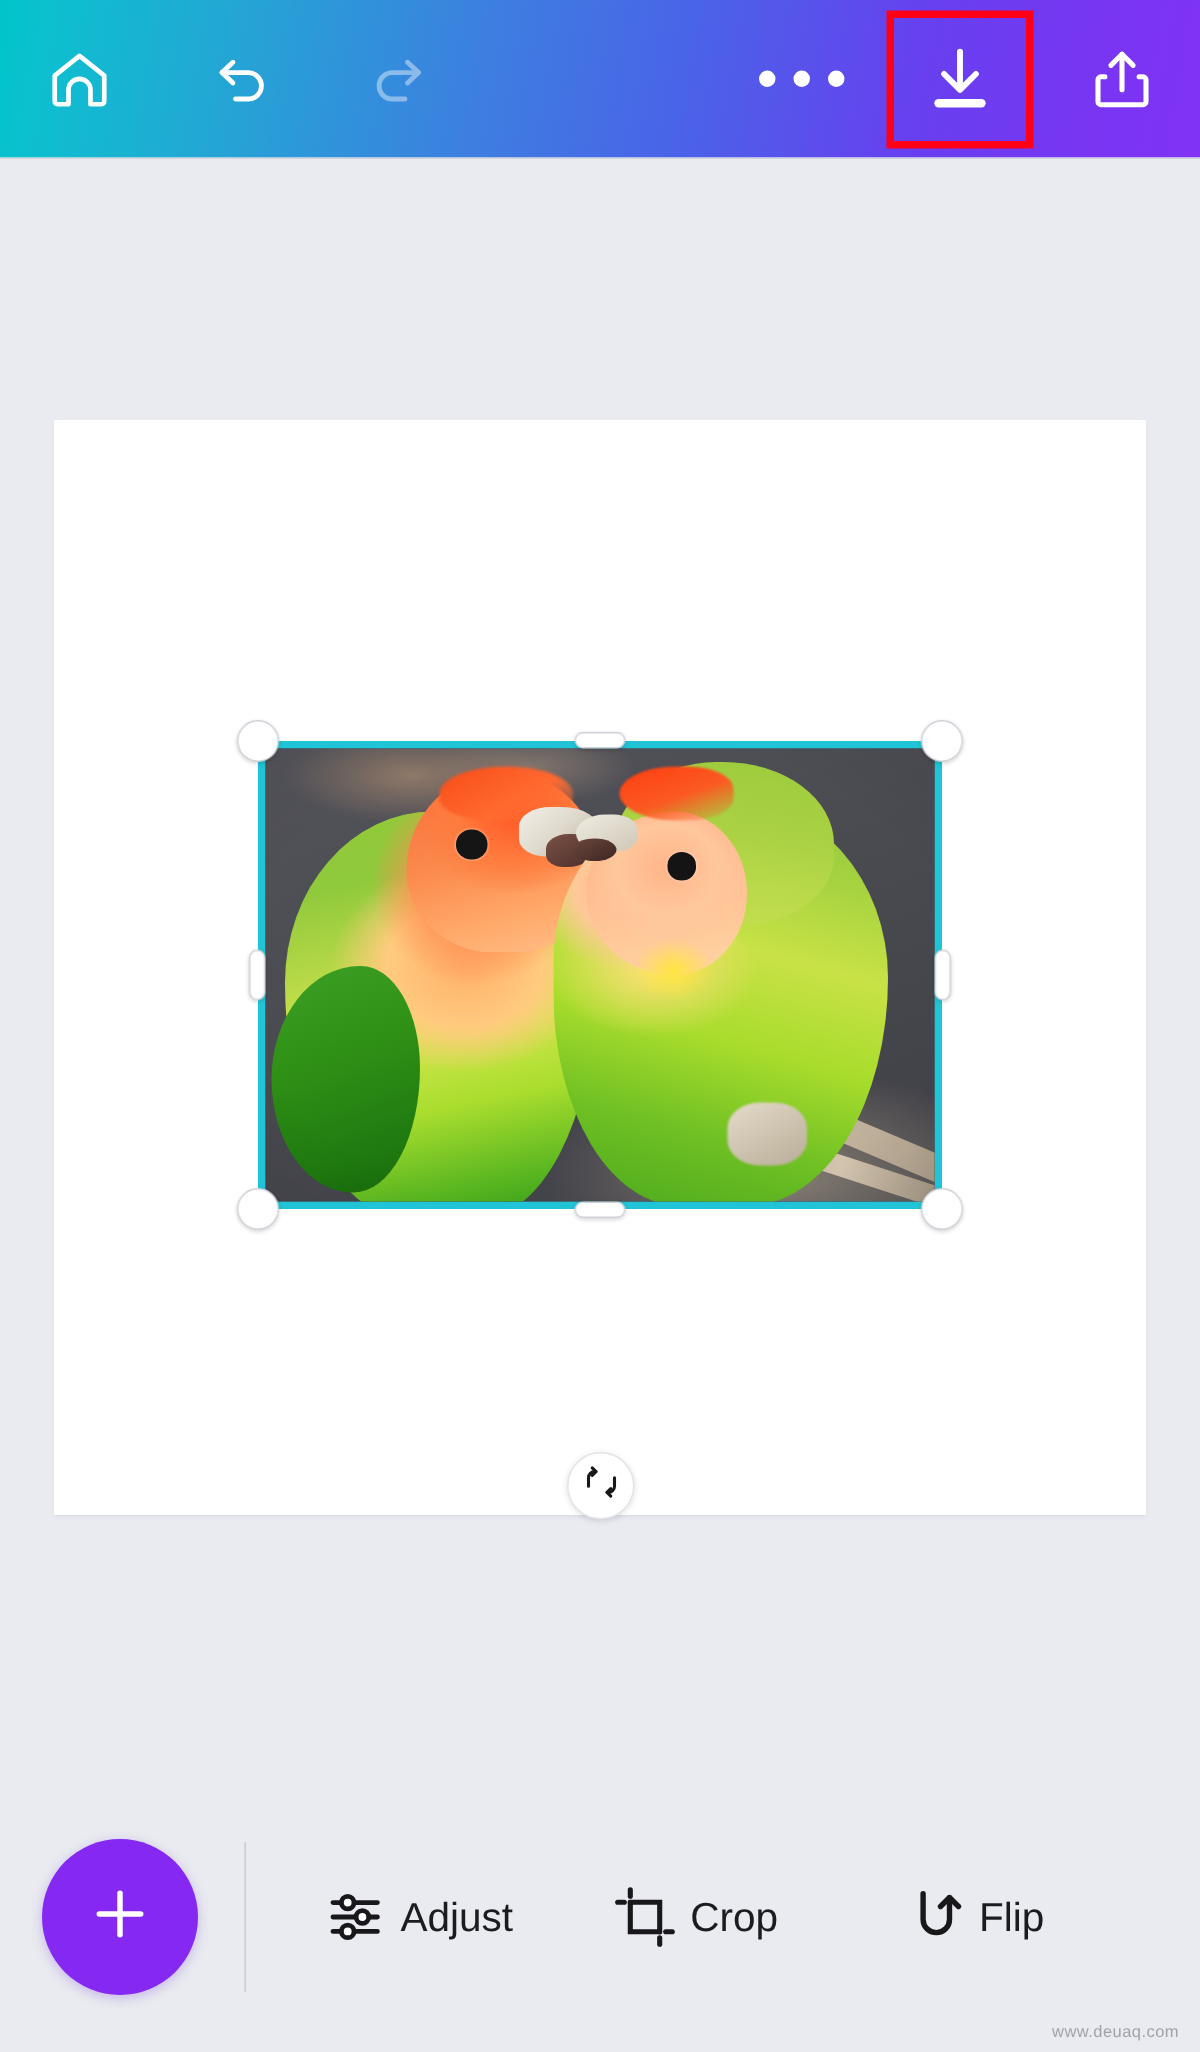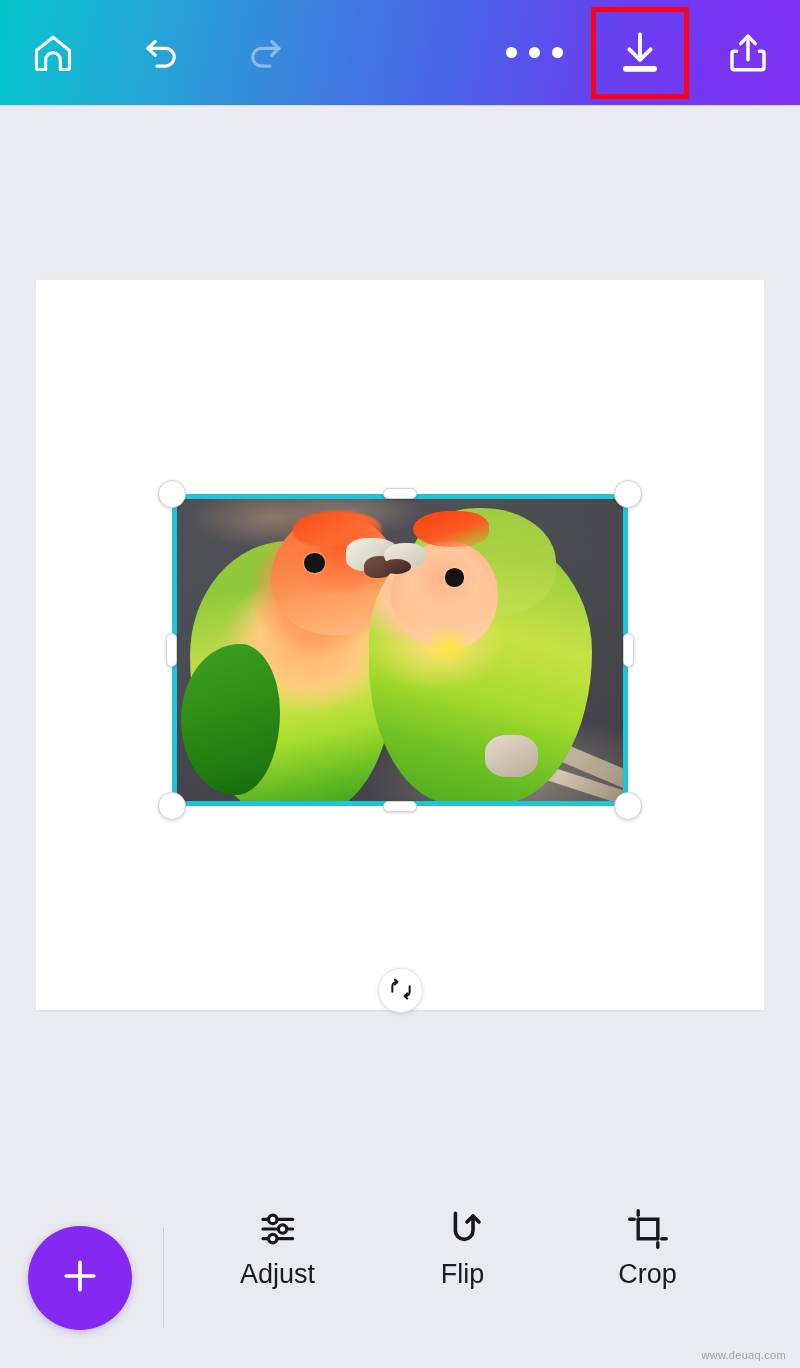--- a/index.html
+++ b/index.html
@@ -392,22 +392,23 @@
     top: 0;
     height: 180px;
     display: flex;
     align-items: center;
   }
 
   .tool {
     width: 185px;
     height: 150px;
     display: flex;
-    flex-direction: column;
-    align-items: center;
+    flex-direction: row;
+    align-items: center;
+    justify-content: center;
     gap: 6px;
     flex: 0 0 185px;
   }
 
   .tool .ticon {
     height: 52px;
     display: flex;
     align-items: center;
     justify-content: center;
   }
@@ -574,43 +575,43 @@
             <circle cx="9.4" cy="7.2" r="2.1" fill="#ffffff"></circle>
             <circle cx="14.3" cy="12" r="2.1" fill="#ffffff"></circle>
             <circle cx="9.4" cy="16.8" r="2.1" fill="#ffffff"></circle>
           </svg>
         </span>
         <span class="tlabel">Adjust</span>
       </div>
 
       <div class="tool">
         <span class="ticon">
-          <svg width="48" height="48" viewBox="0 0 24 24" fill="none" stroke="#18181b" stroke-width="1.8" stroke-linecap="round" stroke-linejoin="round">
-            <path d="M8.2 4.2v8.6a4.4 4.4 0 0 0 4.4 4.4h0a4.4 4.4 0 0 0 4.4-4.4V5.6"></path>
-            <path d="M14 8.5l3-3 3 3"></path>
-          </svg>
-        </span>
-        <span class="tlabel">Flip</span>
-      </div>
-
-      <div class="tool">
-        <span class="ticon">
           <svg width="48" height="48" viewBox="0 0 24 24" fill="none" stroke="#18181b" stroke-width="1.7" stroke-linecap="round">
             <path d="M7.1 2.9v2.2"></path>
             <path d="M7.1 7.1v9.8h9.8"></path>
             <path d="M7.1 7.1h9.8v9.8"></path>
             <path d="M18.9 16.9h2.2" stroke-width="1.7"></path>
             <path d="M2.9 7.1h2.2"></path>
             <path d="M16.9 18.9v2.2"></path>
           </svg>
         </span>
         <span class="tlabel">Crop</span>
       </div>
 
       <div class="tool">
+        <span class="ticon">
+          <svg width="48" height="48" viewBox="0 0 24 24" fill="none" stroke="#18181b" stroke-width="1.8" stroke-linecap="round" stroke-linejoin="round">
+            <path d="M8.2 4.2v8.6a4.4 4.4 0 0 0 4.4 4.4h0a4.4 4.4 0 0 0 4.4-4.4V5.6"></path>
+            <path d="M14 8.5l3-3 3 3"></path>
+          </svg>
+        </span>
+        <span class="tlabel">Flip</span>
+      </div>
+
+      <div class="tool">
         
         
       </div>
 
     </div>
 
     <div class="watermark">www.deuaq.com</div>
   </div>
 
 </div>

